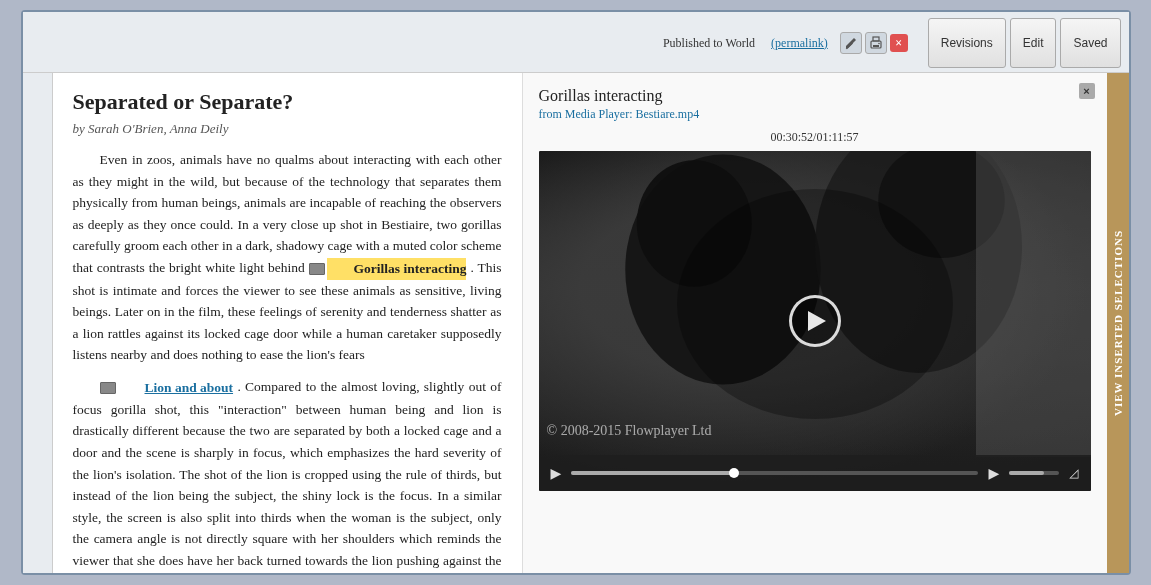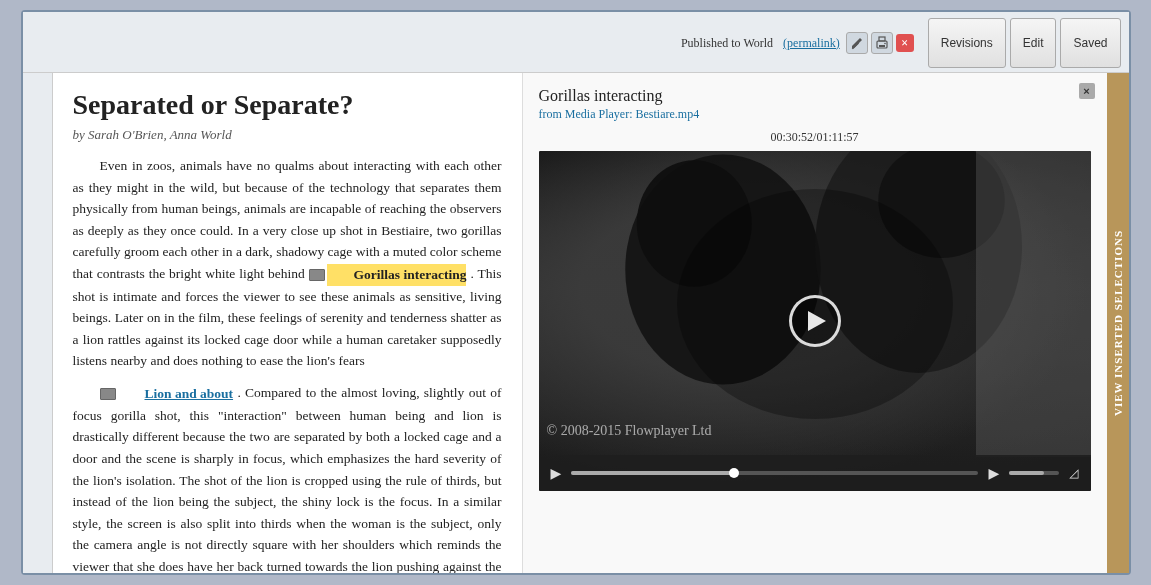--- a/index.html
+++ b/index.html
@@ -33,21 +33,21 @@
       position: relative;
     }
 
     .top-bar {
       display: flex;
       justify-content: flex-end;
       align-items: center;
       padding: 6px 8px 4px 8px;
       background: #e8ecf0;
       border-bottom: 1px solid #ccc;
-      gap: 6px;
+      gap: 12px;
       min-height: 36px;
     }
 
     .published-status {
       font-size: 12px;
       color: #333;
       margin-right: 4px;
     }
 
     .permalink {
@@ -129,21 +129,21 @@
 
     .article-panel {
       width: 470px;
       flex-shrink: 0;
       padding: 16px 20px;
       overflow-y: auto;
       border-right: 1px solid #ddd;
     }
 
     .article-title {
-      font-size: 28px;
+      font-size: 22px;
       font-weight: bold;
       color: #222;
       margin-bottom: 6px;
       font-family: Georgia, serif;
     }
 
     .article-author {
       font-size: 13px;
       color: #555;
       margin-bottom: 12px;
@@ -435,21 +435,21 @@
     </div>
 
     <div class="content-area">
 
       <div class="left-sidebar"></div>
 
       <div class="main-content">
 
         <div class="article-panel">
           <h1 class="article-title">Separated or Separate?</h1>
-          <p class="article-author">by Sarah O'Brien, Anna World</p>
+          <p class="article-author">by Sarah O'Brien, Anna Deily</p>
           <div class="article-body">
             <p>
               <span>Even in zoos, animals have no qualms about interacting with each other as they might in the wild, but because of the technology that separates them physically from human beings, animals are incapable of reaching the observers as deeply as they once could.  In a very close up shot in Bestiaire, two gorillas carefully groom each other in a dark, shadowy cage with a muted color scheme that contrasts the bright white light behind</span>
               <span class="media-ref-inline">
                 <span class="media-thumb-icon"></span>
                 <span class="highlight-yellow">Gorillas interacting</span>
               </span>
               <span>.  This shot is intimate and forces the viewer to see these animals as sensitive, living beings.  Later on in the film, these feelings of serenity and tenderness shatter as a lion rattles against its locked cage door while a human caretaker supposedly listens nearby and does nothing to ease the lion's fears</span>
             </p>
             <p>

